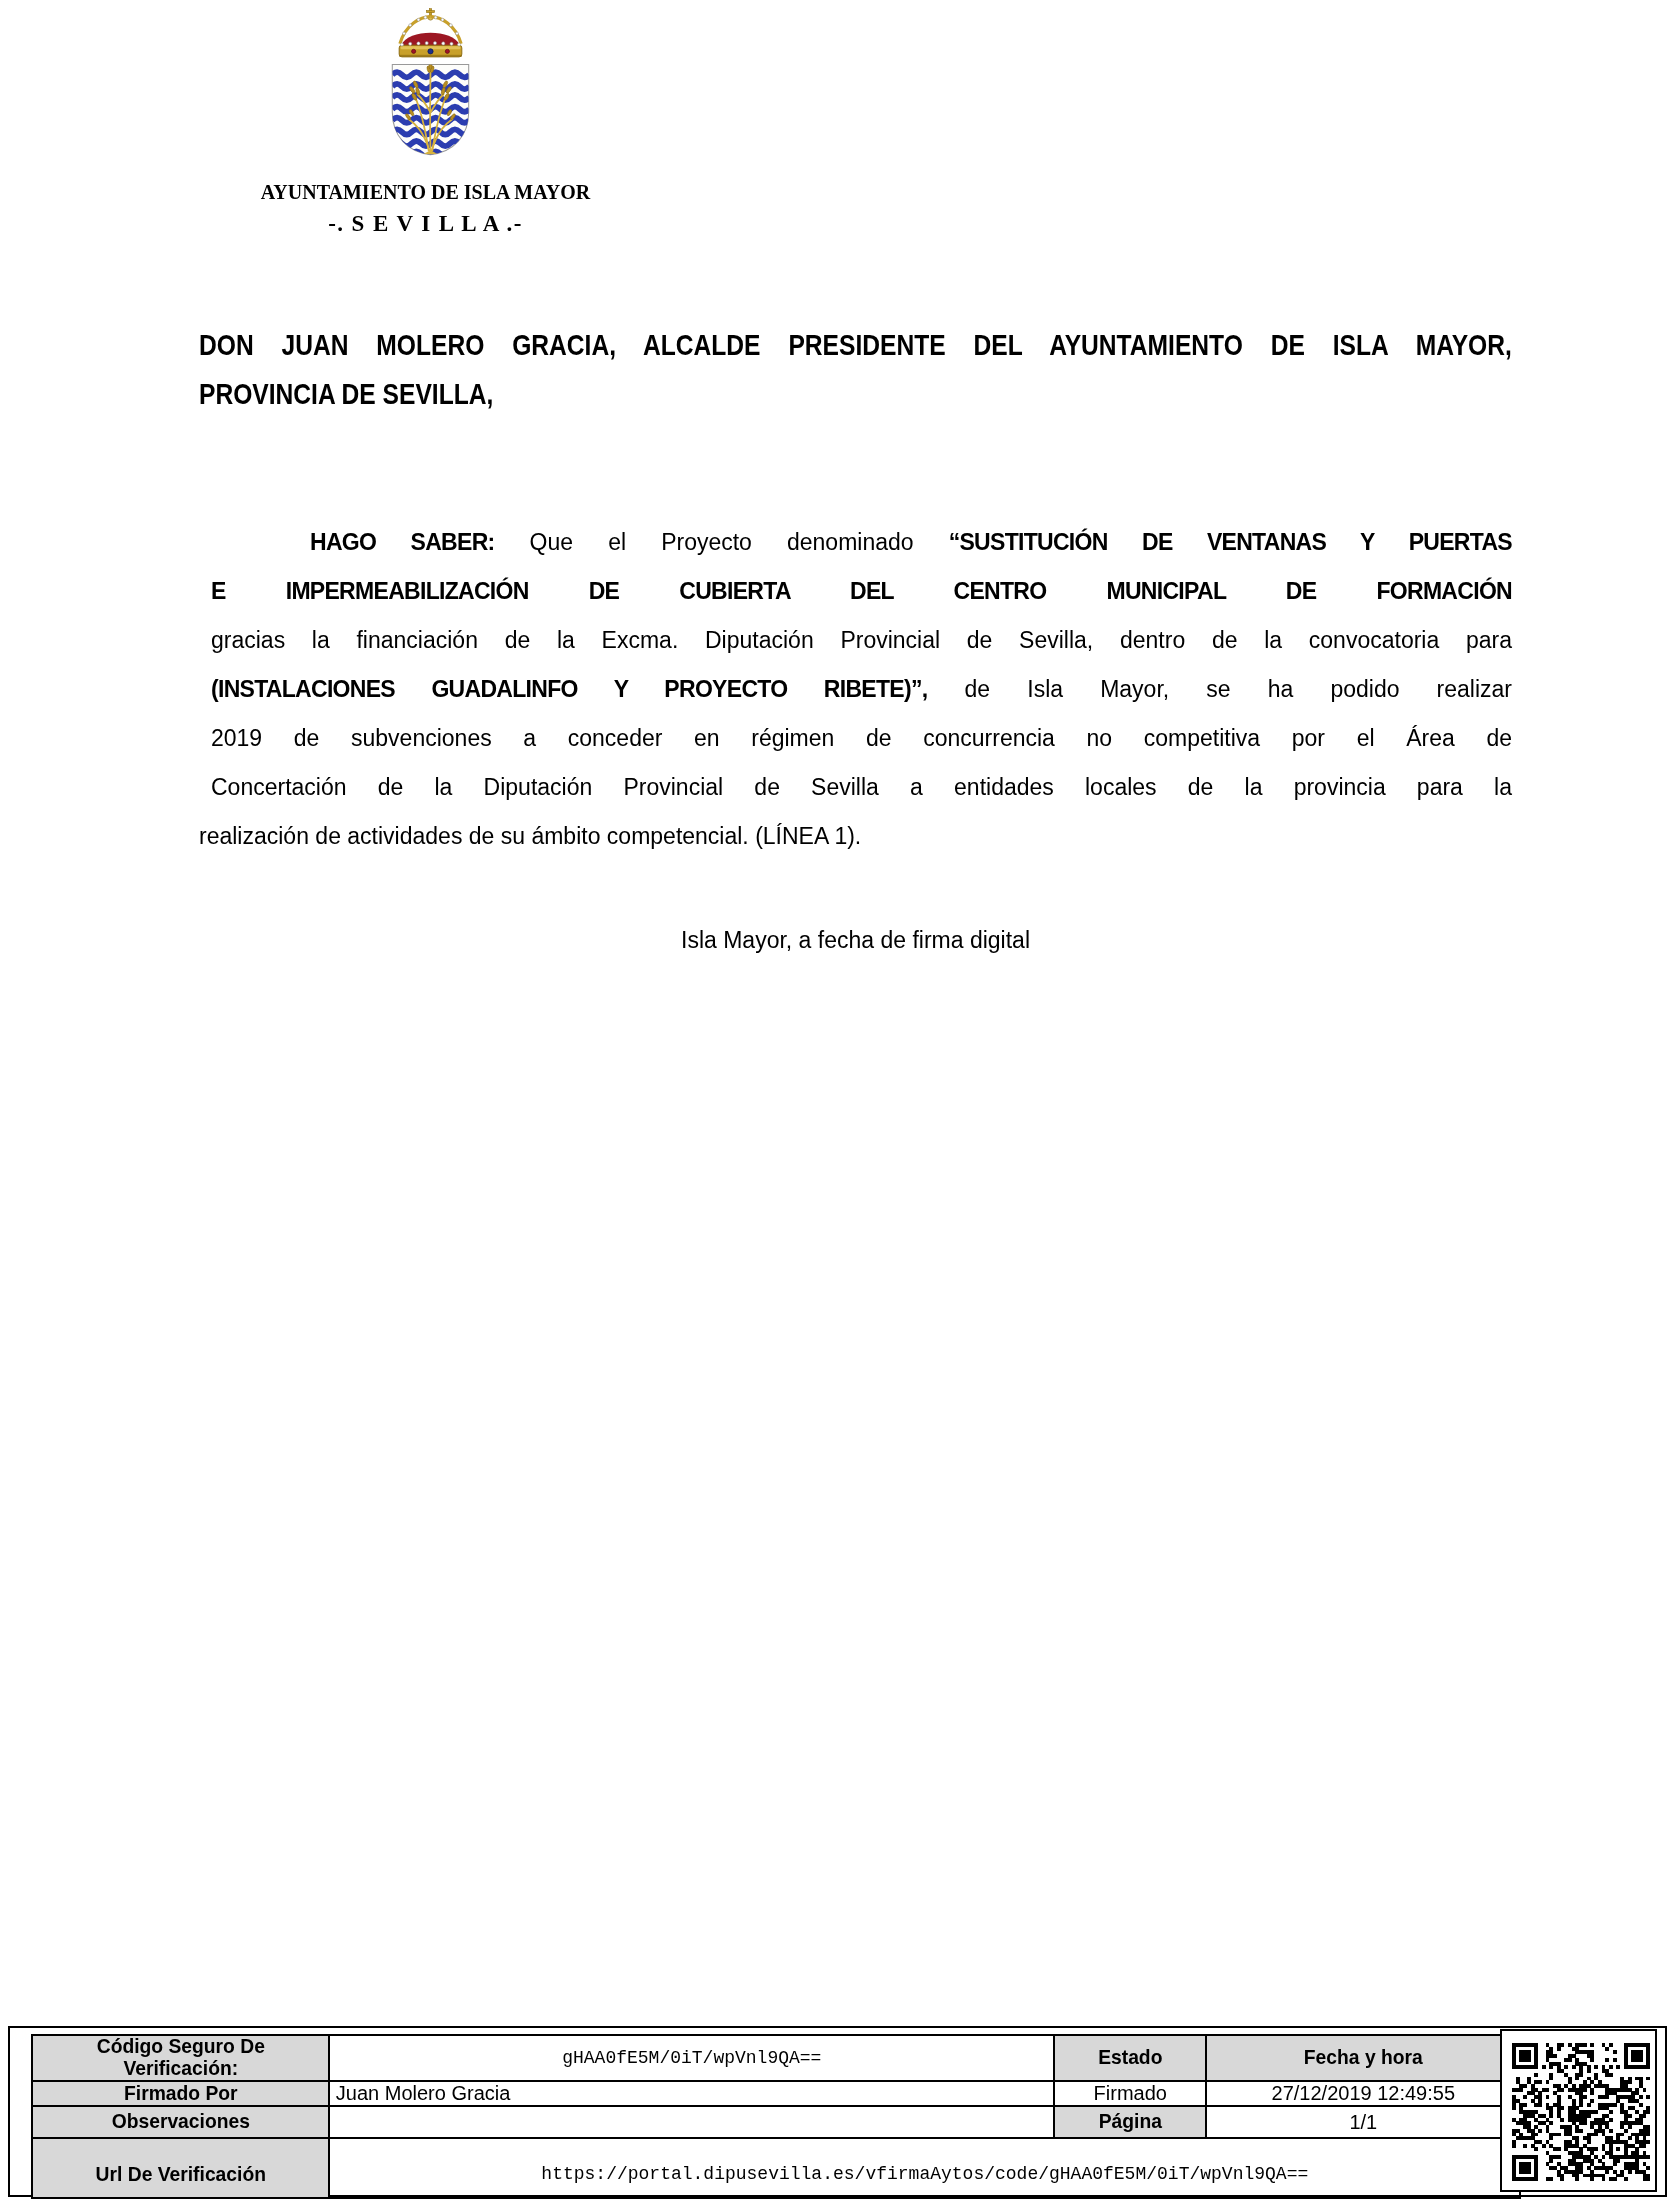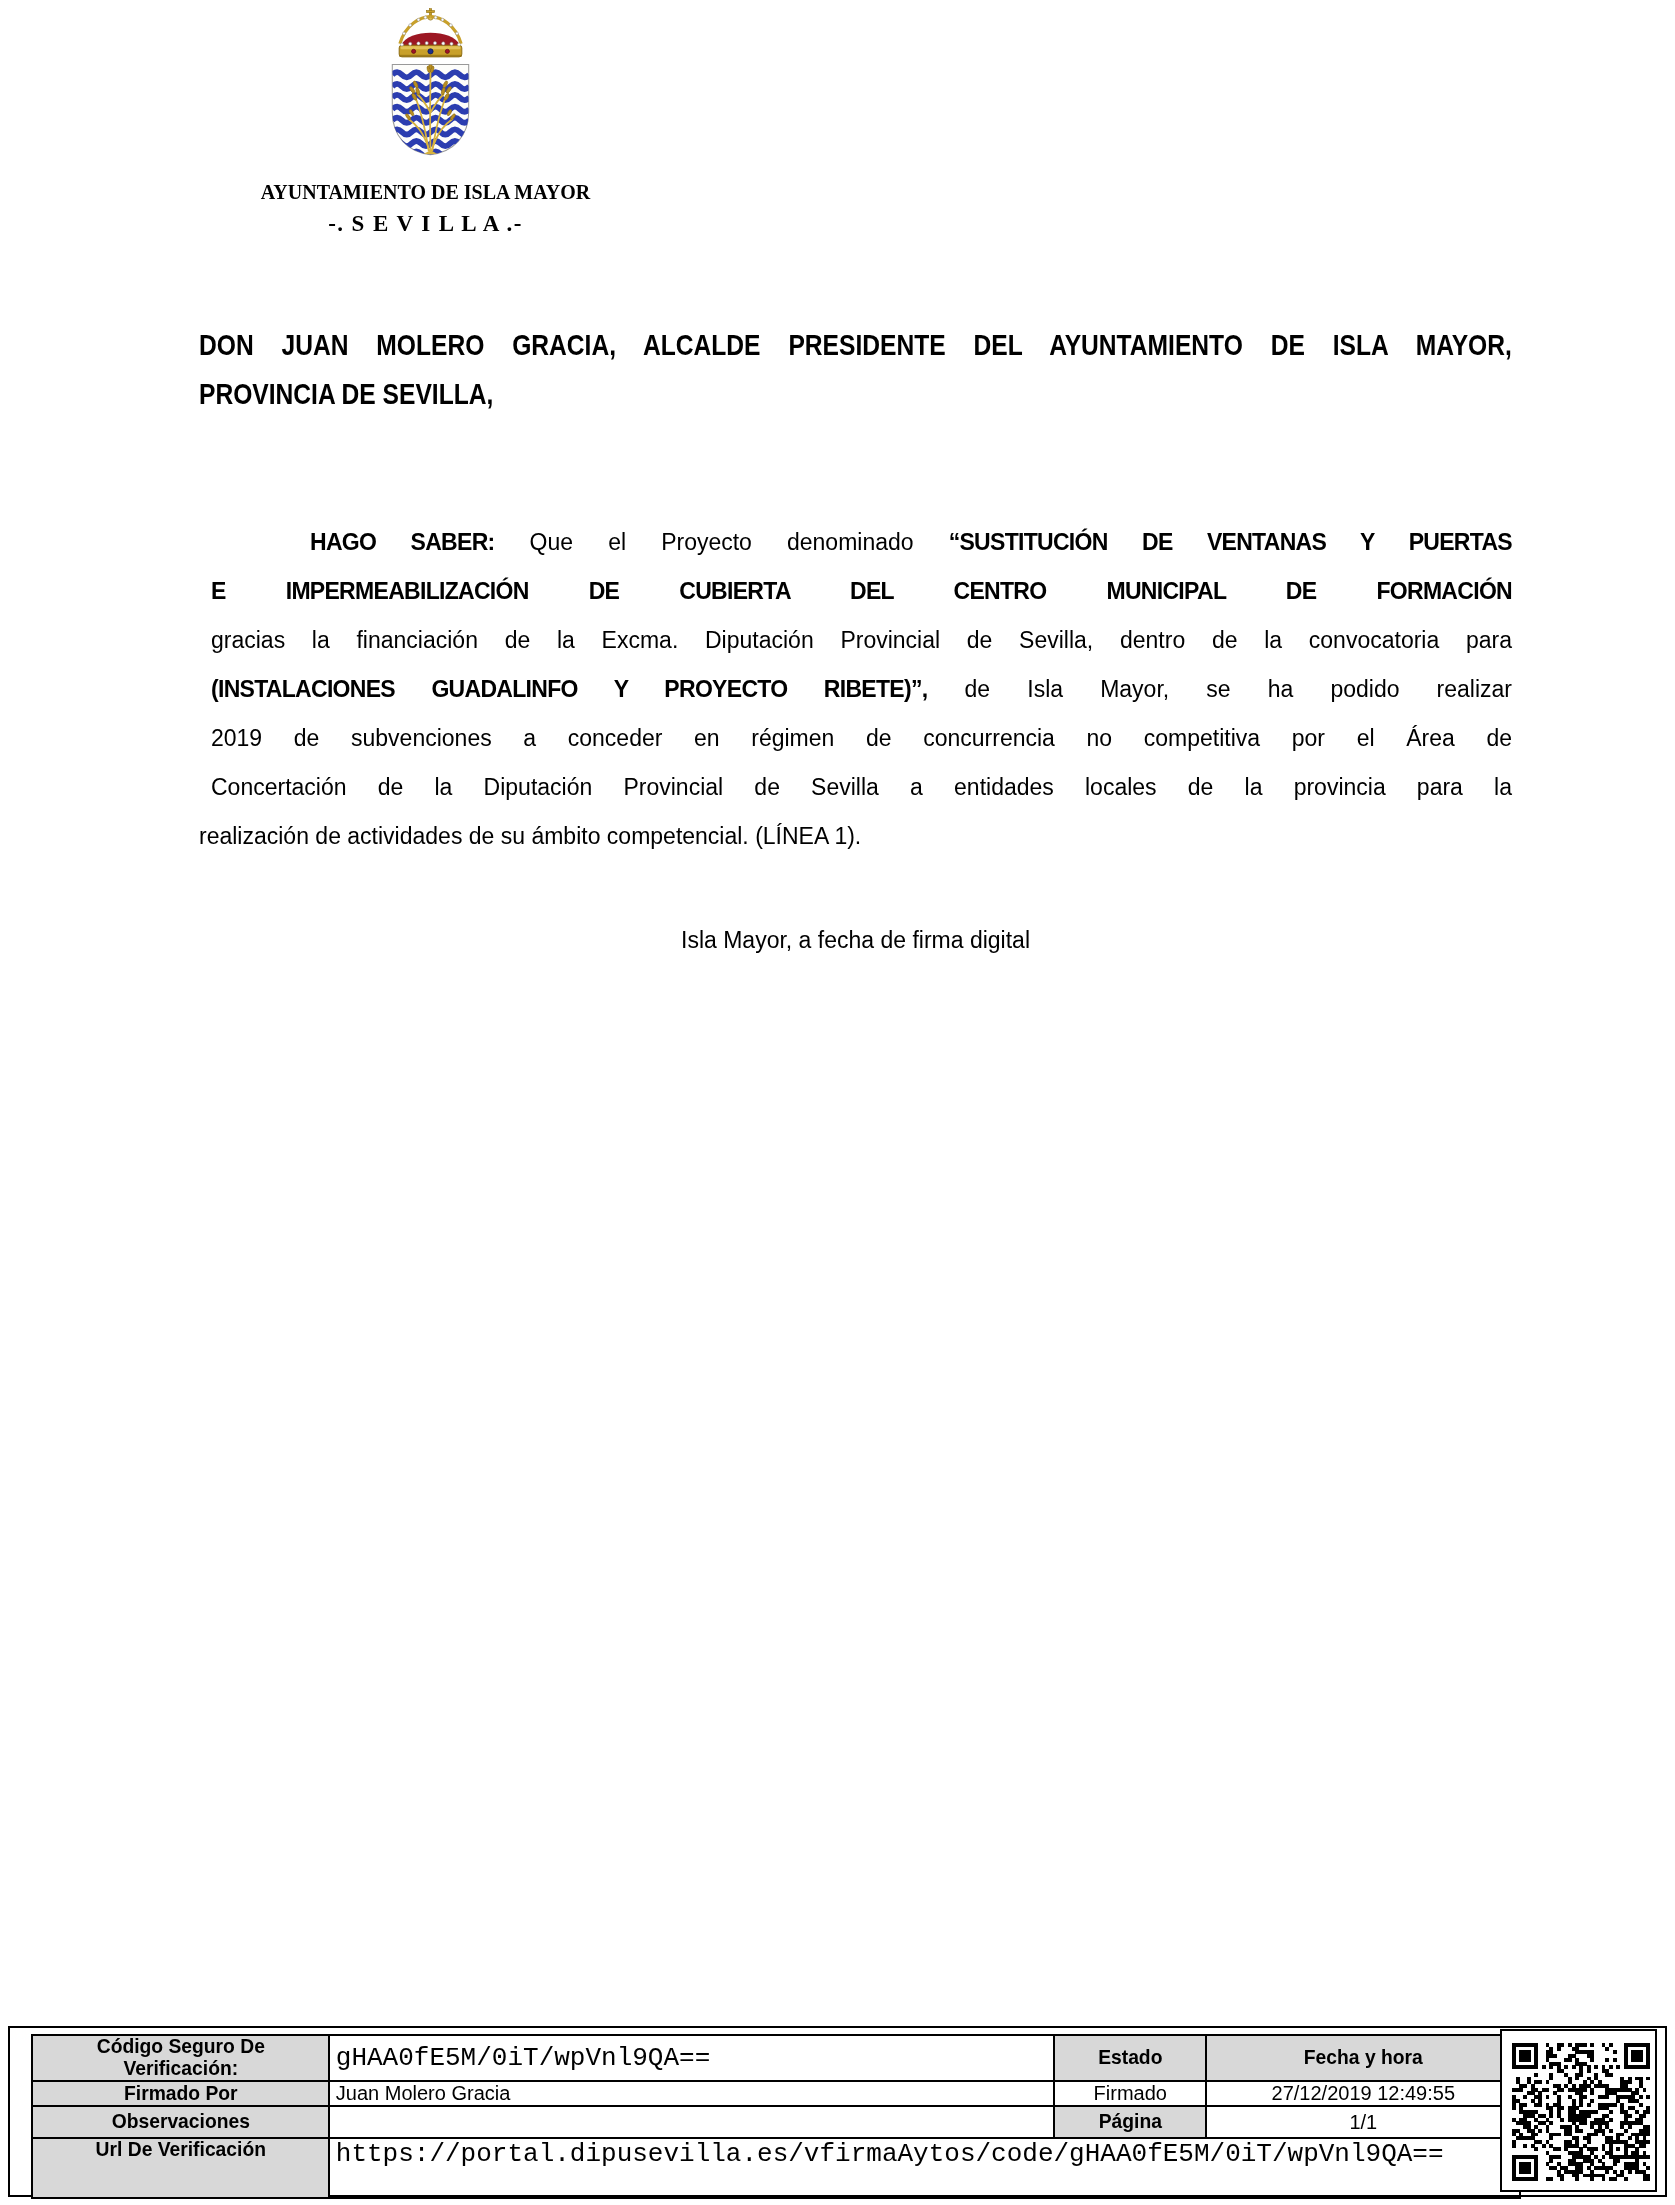--- a/index.html
+++ b/index.html
@@ -57,22 +57,22 @@
     position: absolute; left: 21px; top: 6.2px;
     border-collapse: collapse; table-layout: fixed; width: 1487px;
   }
   .vtable td {
     border: 2.1px solid #000; overflow: hidden;
     font-size: 20px; vertical-align: middle; padding: 0 5.5px;
   }
   .vtable td.lbl { background: #d8d8d8; font-weight: bold; text-align: center; font-size: 19.3px; }
   .vtable td.ctr { text-align: center; }
   .vtable td.lft { text-align: left; }
-  .vtable td.mono { font-family: "Liberation Mono", "DejaVu Sans Mono", monospace; font-size: 26px; text-align: left; }
-  .vtable tr.r4 td { vertical-align: top; padding-top: 0; }
+  .vtable td.mono { font-family: "Liberation Mono", "DejaVu Sans Mono", monospace; font-size: 18px; text-align: center; }
+  .vtable tr.r4 td { vertical-align: top; padding-top: 25px; }
 
   .qrbox {
     position: absolute; left: 1490px; top: 1.4px; width: 157px; height: 163px;
     border: 2.1px solid #000; background: #fff;
   }
   .qrbox svg { position: absolute; left: 9.7px; top: 11.7px; }
 </style>
 </head>
 <body>
 

